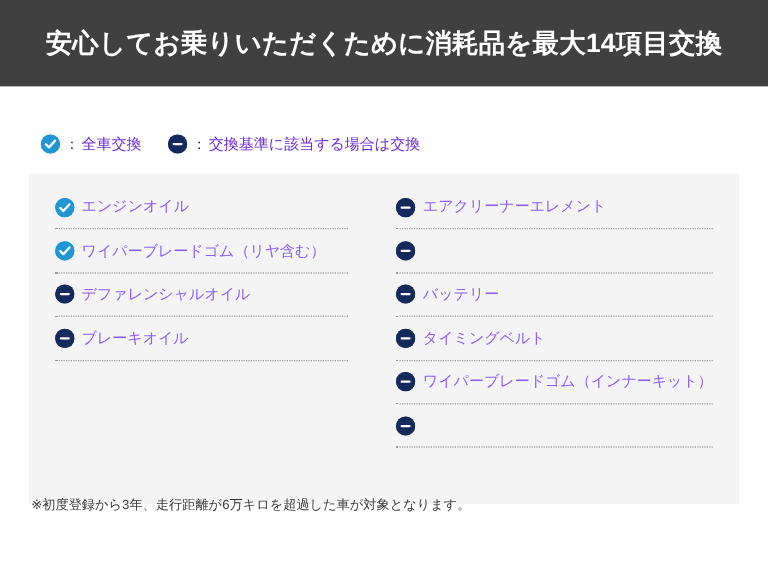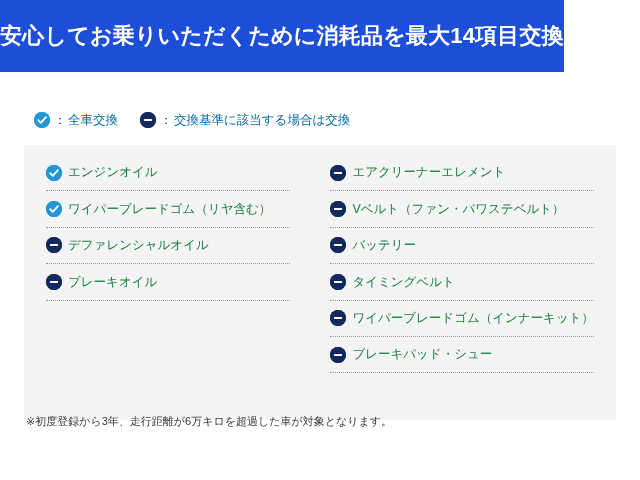--- a/index.html
+++ b/index.html
@@ -22,23 +22,23 @@
     height: 480px;
     background: #ffffff;
     box-sizing: border-box;
   }
 
   
   .header-banner {
     position: absolute;
     left: 0;
     top: 0;
-    width: 564px;
+    width: 640px;
     height: 72px;
-    background: #1d4ed8;
+    background: #404040;
     display: flex;
     align-items: center;
     justify-content: center;
   }
   .header-title {
     color: #ffffff;
     font-size: 22px;
     font-weight: bold;
     letter-spacing: 0.2px;
     line-height: 1;
@@ -63,21 +63,21 @@
     margin-left: 22px;
   }
   .legend-colon {
     font-size: 12px;
     color: #1d1d1d;
     margin: 0 2px 0 4px;
     line-height: 1;
   }
   .legend-text {
     font-size: 12.5px;
-    color: #0369a1;
+    color: #6d28d9;
     line-height: 1;
     white-space: nowrap;
   }
 
   
   .badge {
     display: inline-block;
     width: 16px;
     height: 16px;
     border-radius: 50%;
@@ -111,21 +111,21 @@
 
   .item-row {
     height: 36.4px;
     display: flex;
     align-items: center;
     border-bottom: 1px dotted #9a9a9a;
     box-sizing: border-box;
   }
   .item-label {
     font-size: 12.5px;
-    color: #15803d;
+    color: #8b5cf6;
     margin-left: 6px;
     line-height: 1;
     white-space: nowrap;
   }
 
   
   .footnote {
     position: absolute;
     left: 26px;
     top: 416px;
@@ -218,21 +218,20 @@
         </span>
         <span class="item-label">エアクリーナーエレメント</span>
       </div>
       <div class="item-row">
         <span class="badge badge-minus">
           <svg viewBox="0 0 16 16">
               <circle cx="8" cy="8" r="8" fill="#142a5c"></circle>
               <rect x="3.8" y="7.1" width="8.4" height="1.9" rx="0.95" fill="#ffffff"></rect>
             </svg>
         </span>
-        <span class="item-label">Vベルト（ファン・パワステベルト）</span>
       </div>
       <div class="item-row">
         <span class="badge badge-minus">
           <svg viewBox="0 0 16 16">
               <circle cx="8" cy="8" r="8" fill="#142a5c"></circle>
               <rect x="3.8" y="7.1" width="8.4" height="1.9" rx="0.95" fill="#ffffff"></rect>
             </svg>
         </span>
         <span class="item-label">バッテリー</span>
       </div>
@@ -254,21 +253,20 @@
         </span>
         <span class="item-label">ワイパーブレードゴム（インナーキット）</span>
       </div>
       <div class="item-row">
         <span class="badge badge-minus">
           <svg viewBox="0 0 16 16">
               <circle cx="8" cy="8" r="8" fill="#142a5c"></circle>
               <rect x="3.8" y="7.1" width="8.4" height="1.9" rx="0.95" fill="#ffffff"></rect>
             </svg>
         </span>
-        <span class="item-label">ブレーキパッド・シュー</span>
       </div>
     </div>
 
   </div>
 
   <div class="footnote">※初度登録から3年、走行距離が6万キロを超過した車が対象となります。</div>
 
 </div>
 
 </body></html>

